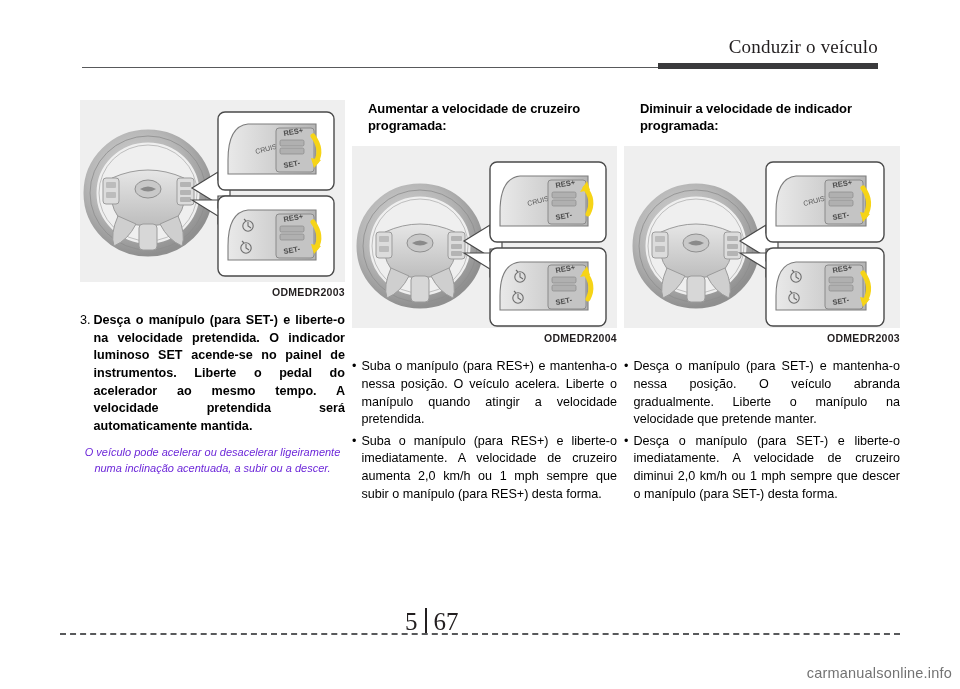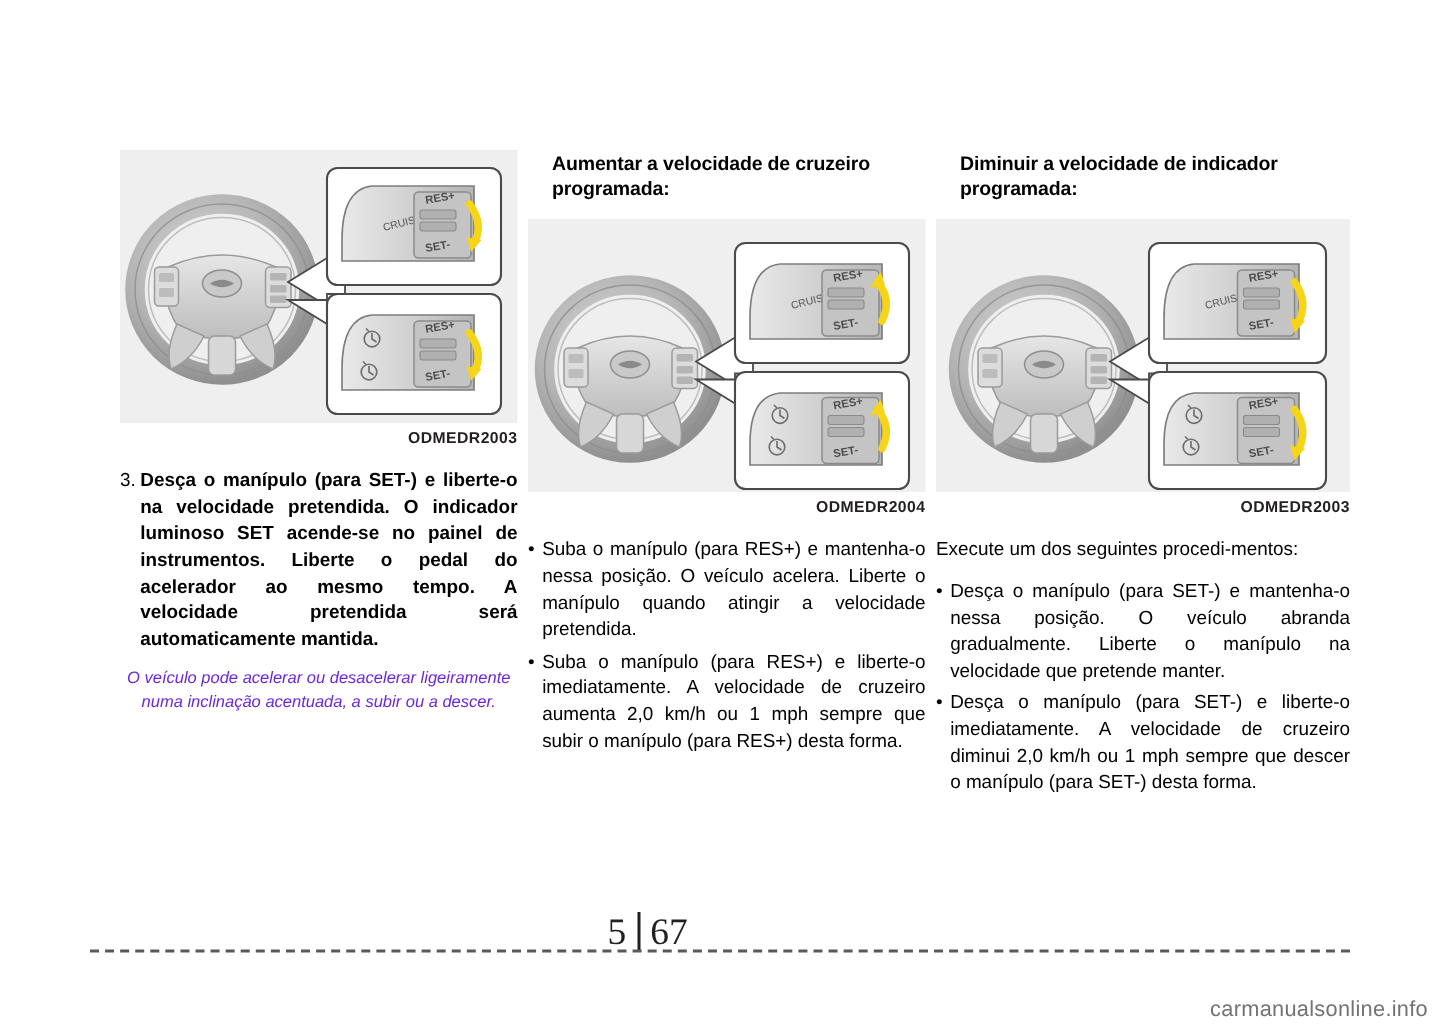--- a/index.html
+++ b/index.html
@@ -83,20 +83,25 @@
   }
 
   
   .figsvg{display:block;width:100%;height:100%;}
 </style>
 </head>
 <body>
 
 <div class="page">
 
+  <div class="header">
+    <div class="header-title">Conduzir o veículo</div>
+    <div class="header-rule"></div>
+    <div class="header-rule-bold"></div>
+  </div>
 
   <div class="col col-1">
 
     <div class="figure fig-1">
       <svg class="figsvg" viewBox="0 0 265 182">
         <defs>
           <radialGradient id="rimG1" cx="40%" cy="35%" r="70%">
             <stop offset="0%" stop-color="#d8d8d8"></stop>
               <stop offset="60%" stop-color="#b6b6b6"></stop>
               <stop offset="100%" stop-color="#8f8f8f"></stop>
@@ -393,21 +398,20 @@
           <text x="209" y="159" font-family="Liberation Sans, sans-serif" font-size="7.5" font-weight="bold" fill="#4d4d4d" transform="rotate(-10 209 159)">SET-</text>
           <g>
             <path d="M239 127 Q249 141 241 155" fill="none" stroke="#f6d417" stroke-width="5" stroke-linecap="round"></path>
             <path d="M236 151 L246 153 L239 161 Z" fill="#f6d417"></path>
           </g>
         </g>
       </svg>
     </div>
     <div class="fig-code">ODMEDR2003</div>
 
-    <p class="body-text nj">Execute um dos seguintes procedi-mentos:</p>
 
     <div class="bullet-item">
       <span class="bullet">•</span>
       <span class="bullet-body">Desça o manípulo (para SET-) e mantenha-o nessa posição. O veículo abranda gradualmente. Liberte o manípulo na velocidade que pretende manter.</span>
     </div>
     <div class="bullet-item">
       <span class="bullet">•</span>
       <span class="bullet-body">Desça o manípulo (para SET-) e liberte-o imediatamente. A velocidade de cruzeiro diminui 2,0 km/h ou 1 mph sempre que descer o manípulo (para SET-) desta forma.</span>
     </div>
   </div>

